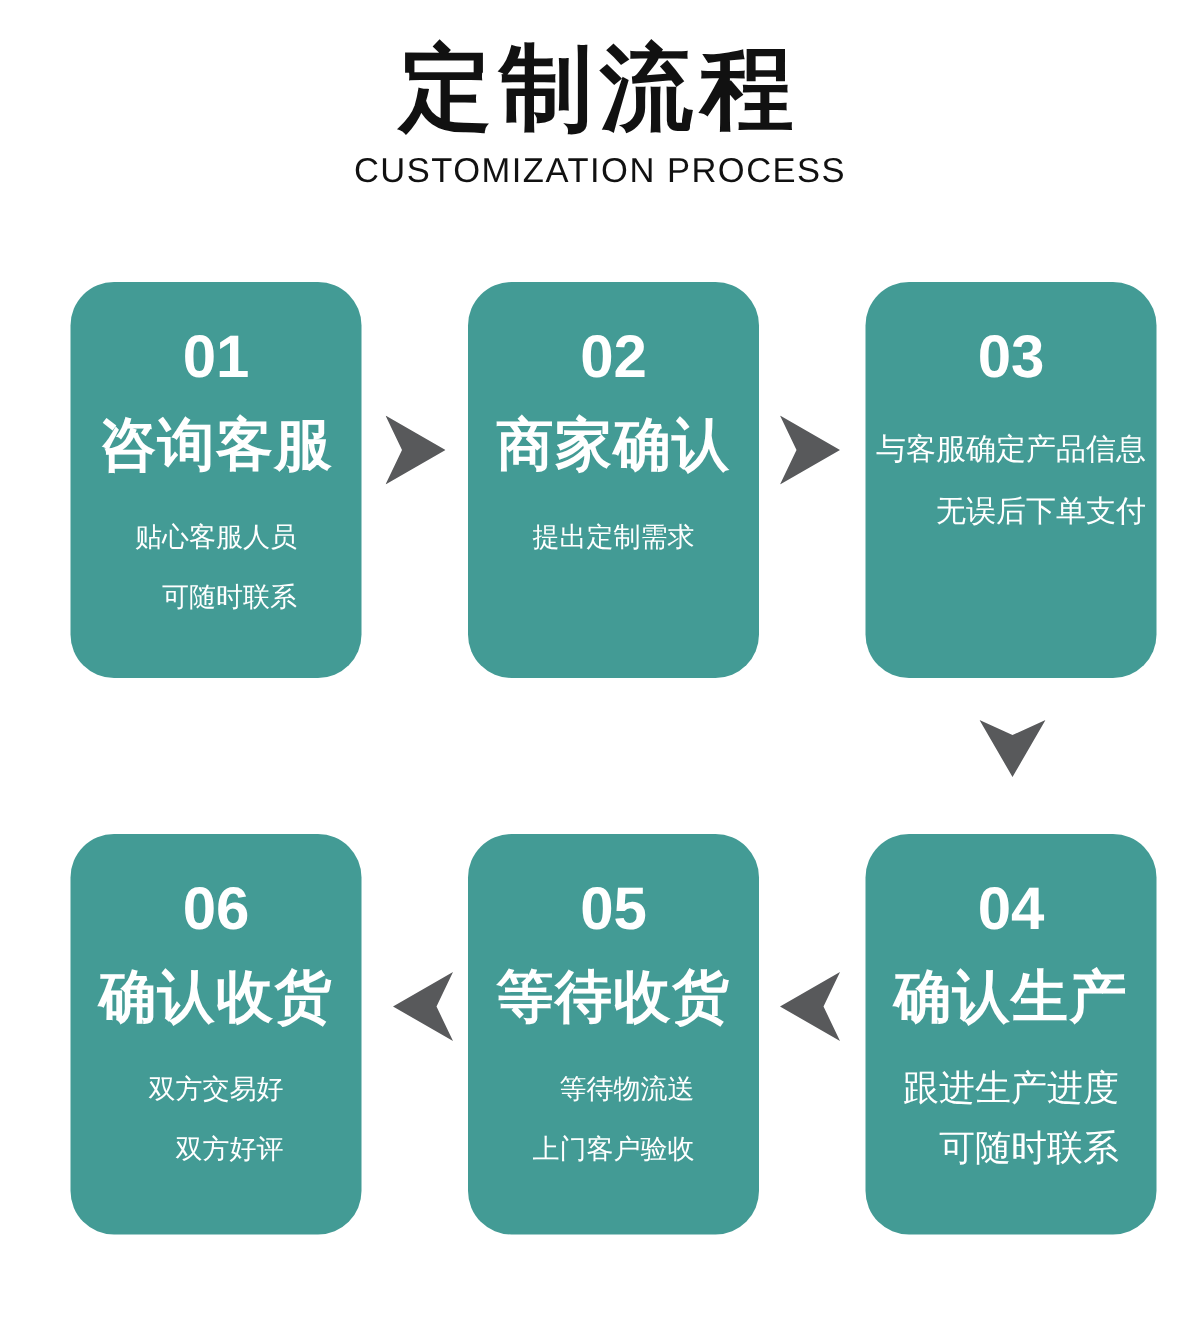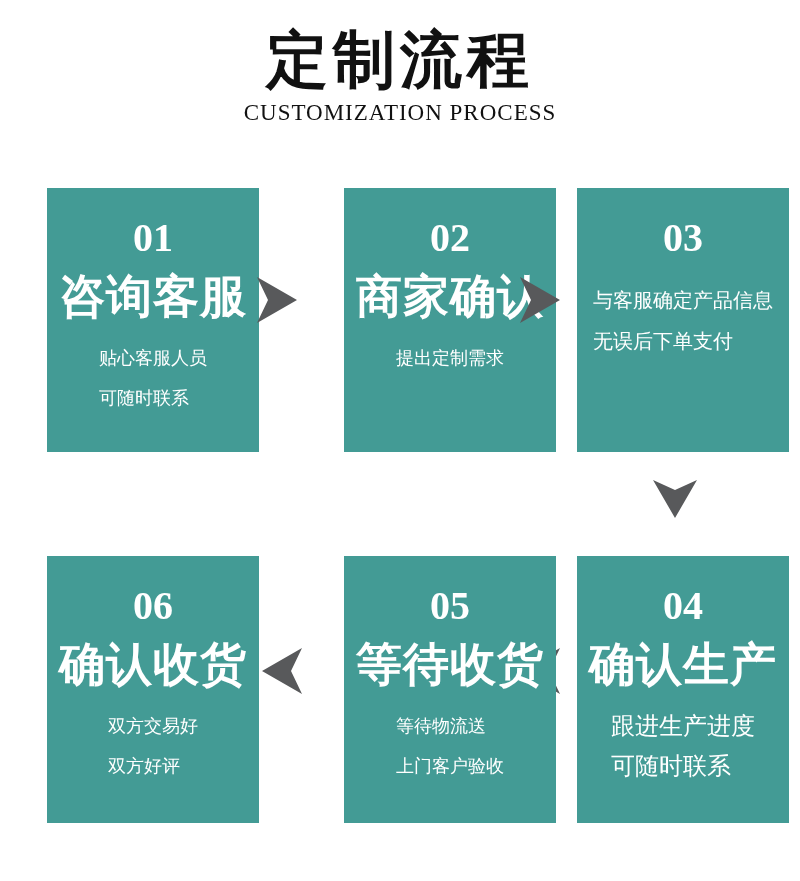--- a/index.html
+++ b/index.html
@@ -4,64 +4,65 @@
 <style>
   :root{
     --box-bg:#439b95;
     --arrow:#58595b;
     --heading:#111111;
     --box-text:#ffffff;
   }
   *{margin:0;padding:0;box-sizing:border-box;}
   html,body{background:#ffffff;}
   body{font-family:"Liberation Sans","DejaVu Sans",sans-serif;}
-  .canvas{position:relative;width:800px;height:881px;background:#ffffff;overflow:hidden;font-family:Liberation Serif, serif;}
+  .canvas{position:relative;width:800px;height:881px;background:#ffffff;overflow:hidden;}
 
   .hdr{position:absolute;left:0;top:0;width:800px;text-align:center;}
   .hdr h1{
     margin-top:26px;
     font-size:62px;
     font-weight:900;
     letter-spacing:5px;
     color:var(--heading);
     line-height:1.1;
   }
   .hdr .sub{
     margin-top:6px;
     font-size:23px;
     font-weight:400;
     letter-spacing:1px;
     color:var(--heading);
   }
 
   .step-box{
     position:absolute;
-    width:212px;
+    width:194px;
     background:var(--box-bg);
     color:var(--box-text);
     display:flex;
     flex-direction:column;
     align-items:center;
-    text-align:left;
+    text-align:right;
+    border-radius:29px;
   }
   .row1{top:188px;height:264px;}
   .row2{top:556px;height:267px;}
   .col1{left:47px;}
-  .col2{left:312px;margin-left:32px;}
+  .col2{left:312px;}
   .col3{left:577px;}
 
   .step-box .num{
     margin-top:26px;
     font-size:40px;
     font-weight:700;
     line-height:48px;
   }
   .step-box .stitle{
     margin-top:12px;
-    font-size:46px;
+    font-size:38px;
     font-weight:700;
     line-height:46px;
     letter-spacing:1px;
   }
   .step-box .desc{
     margin-top:18px;
     font-size:18px;
     font-weight:400;
   }
   .step-box .desc .dline{line-height:40px;}

